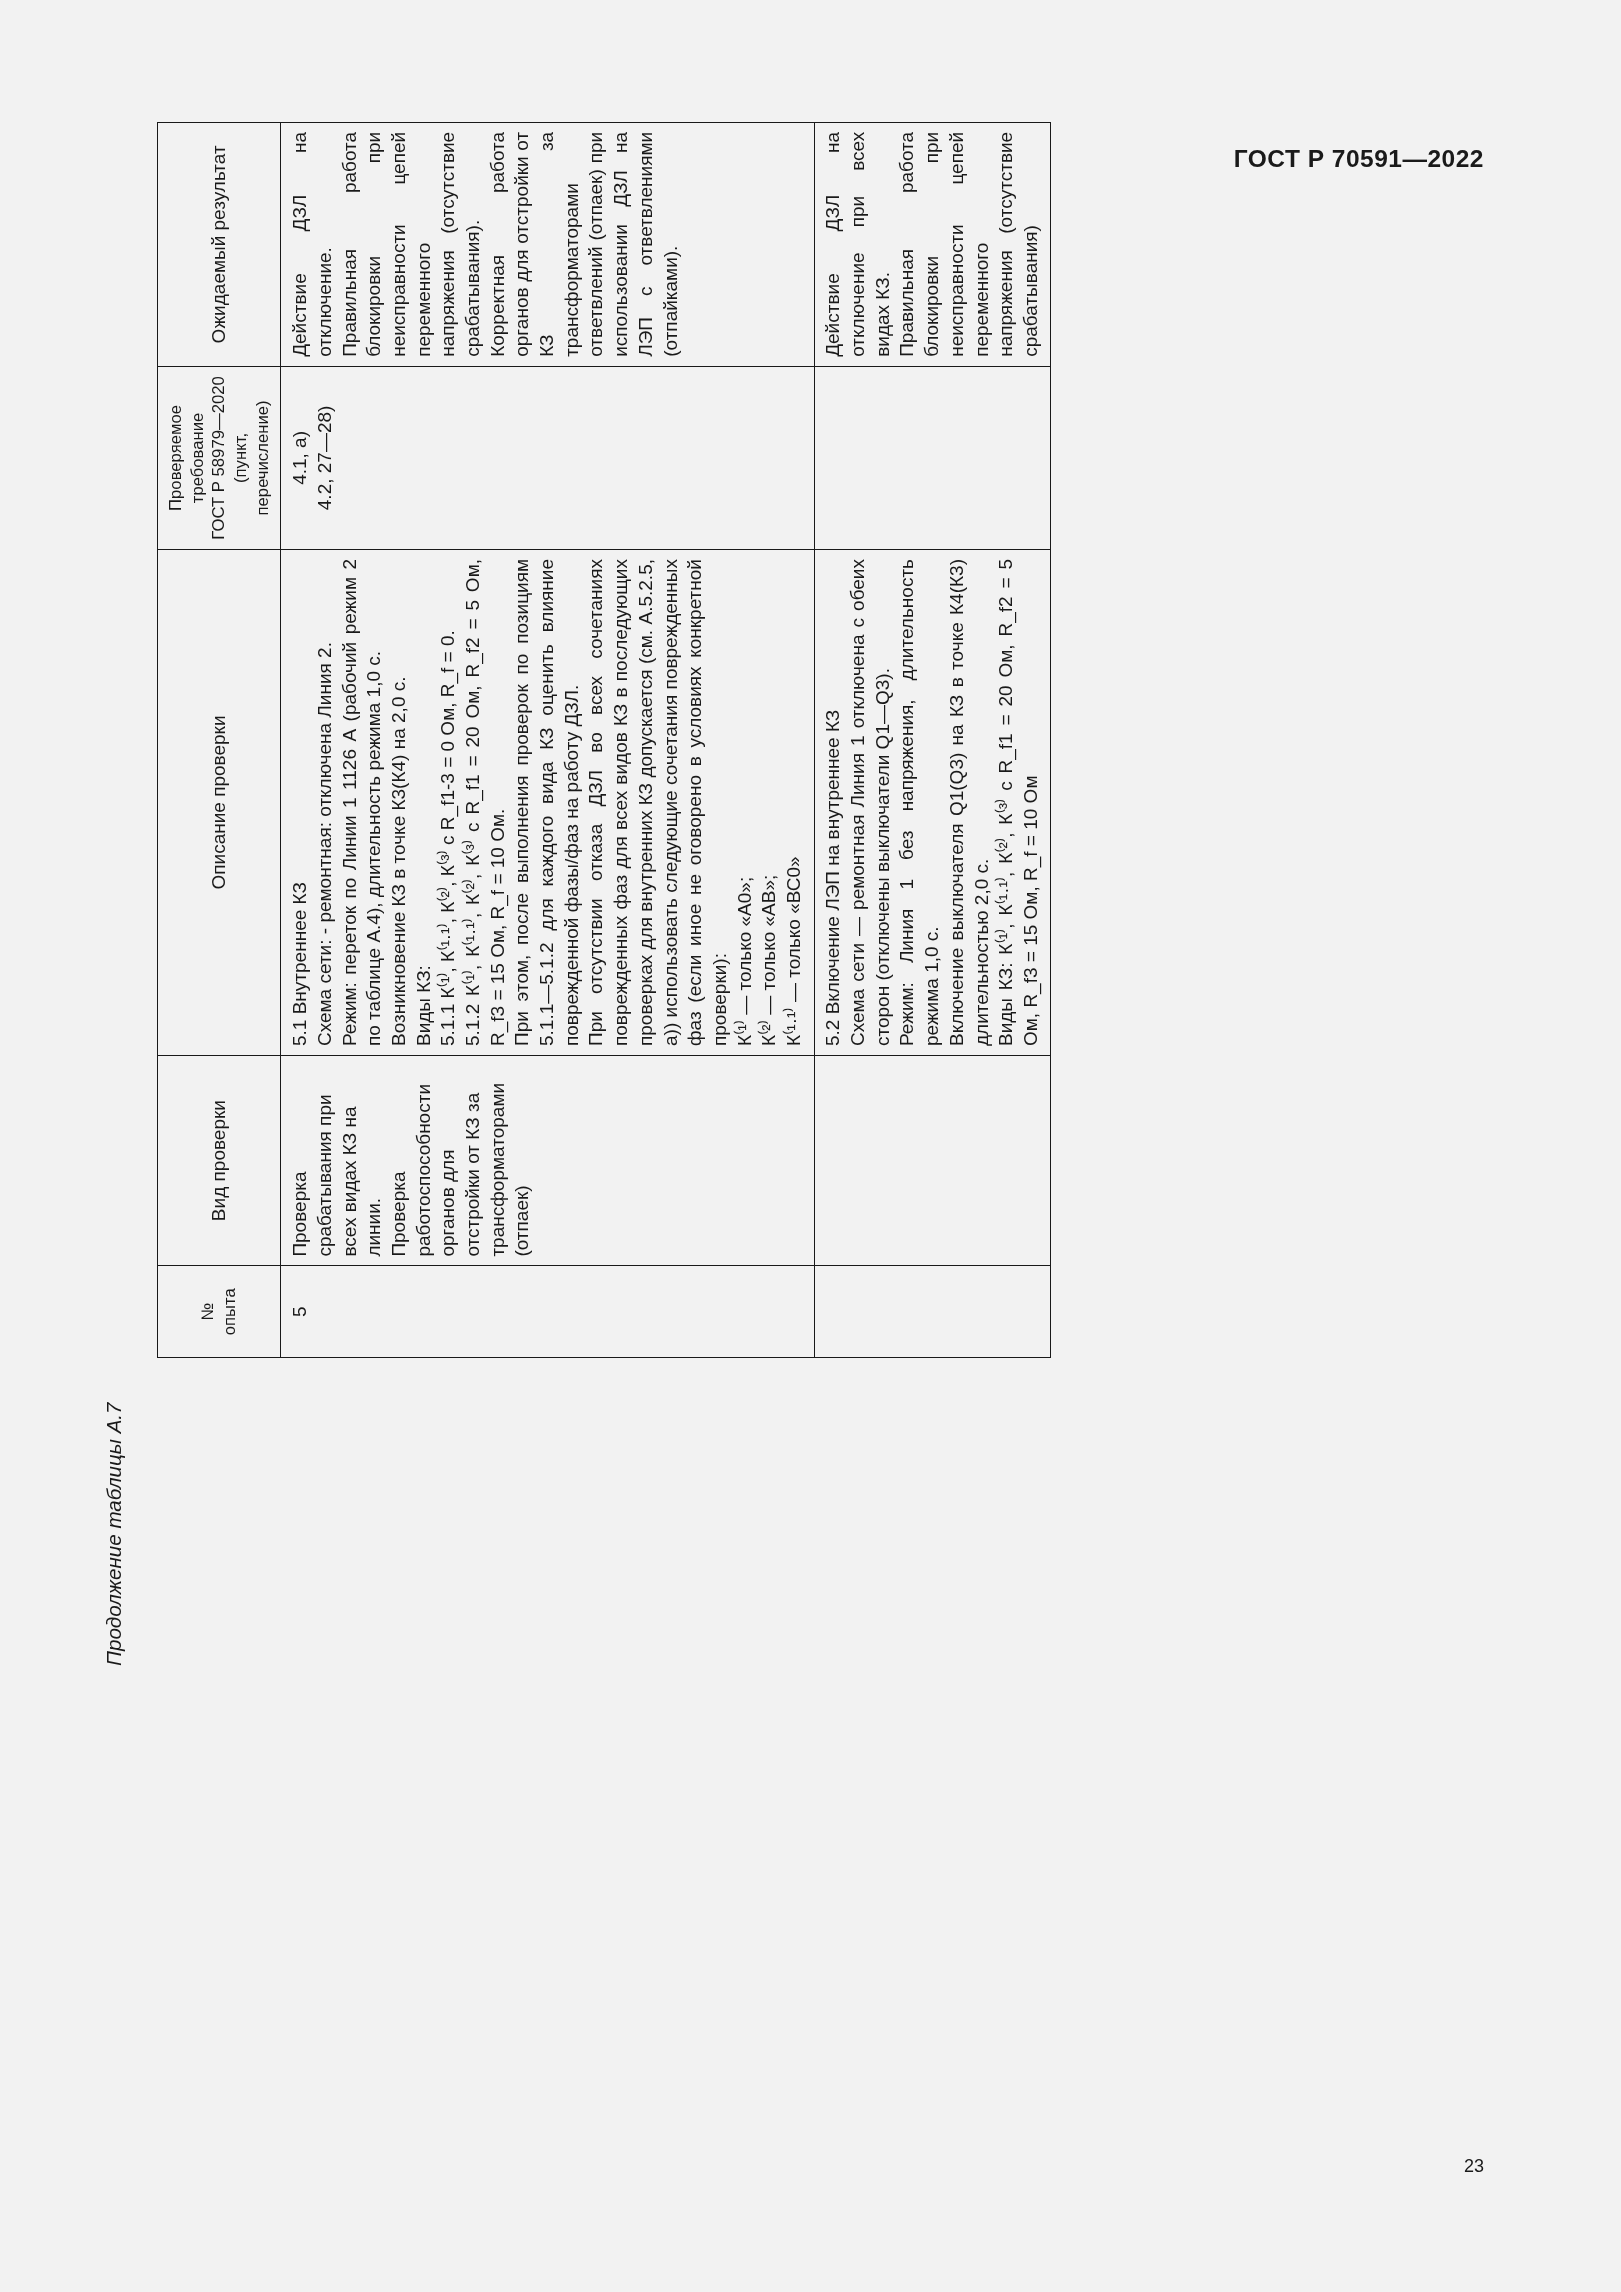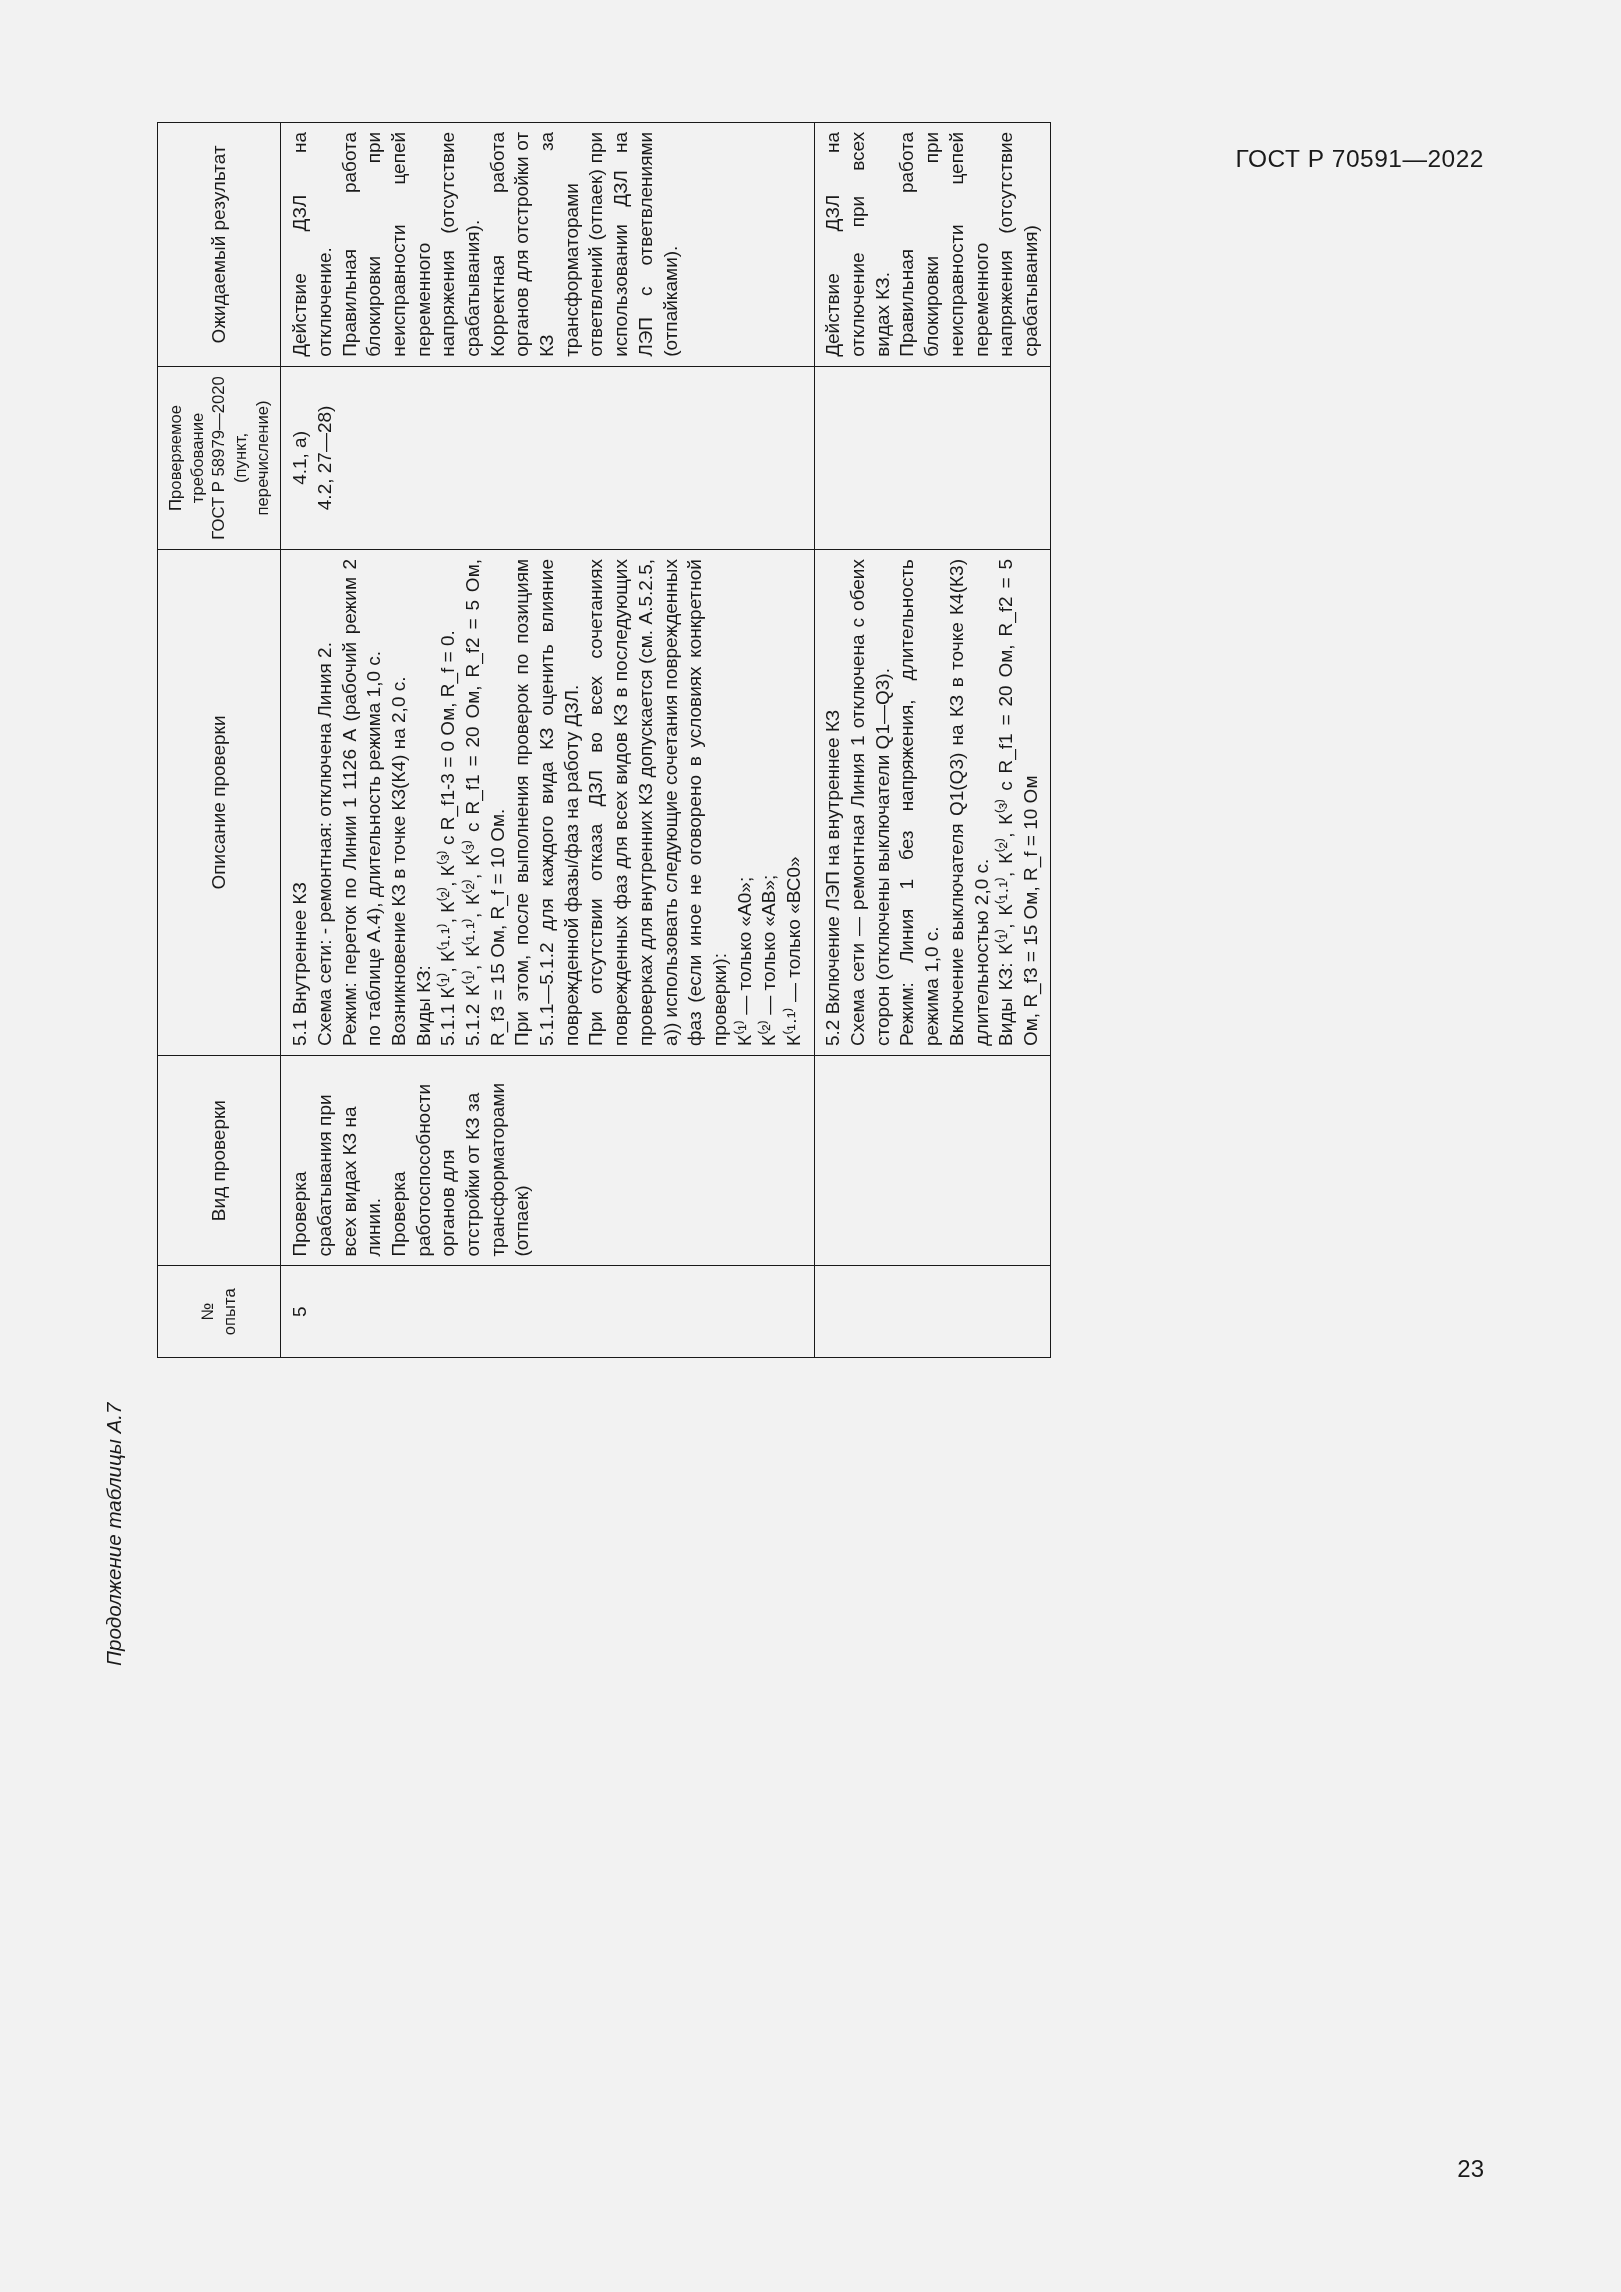--- a/index.html
+++ b/index.html
@@ -15,29 +15,29 @@
     margin: 0 auto;
     font-family: "Liberation Sans", sans-serif;
     color: #1a1a1a;
     overflow: hidden;
   }
   .std-header {
     position: absolute;
     top: 145px;
     right: 137px;
     font-size: 24.5px;
-    font-weight: normal;
+    font-weight: bold;
     letter-spacing: 0.5px;
     white-space: nowrap;
   }
   .page-number {
     position: absolute;
-    bottom: 110px;
+    bottom: 116px;
     right: 137px;
-    font-size: 24px;
+    font-size: 18px;
   }
   .cont-label {
     position: absolute;
     left: 102px;
     top: 1666px;
     font-size: 20.6px;
     font-style: italic;
     transform: rotate(-90deg);
     transform-origin: left top;
     white-space: nowrap;

